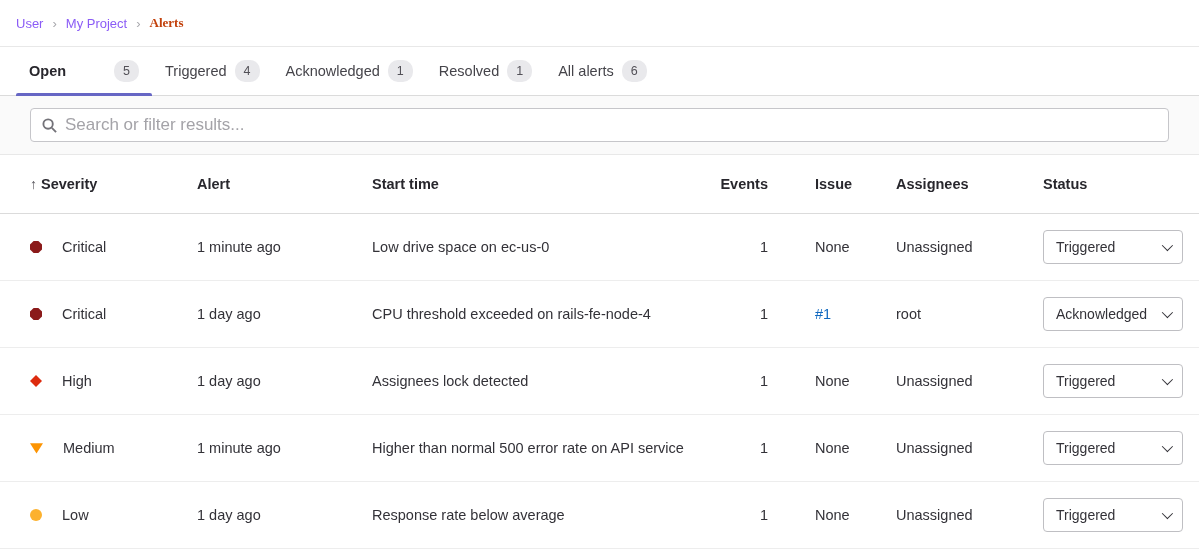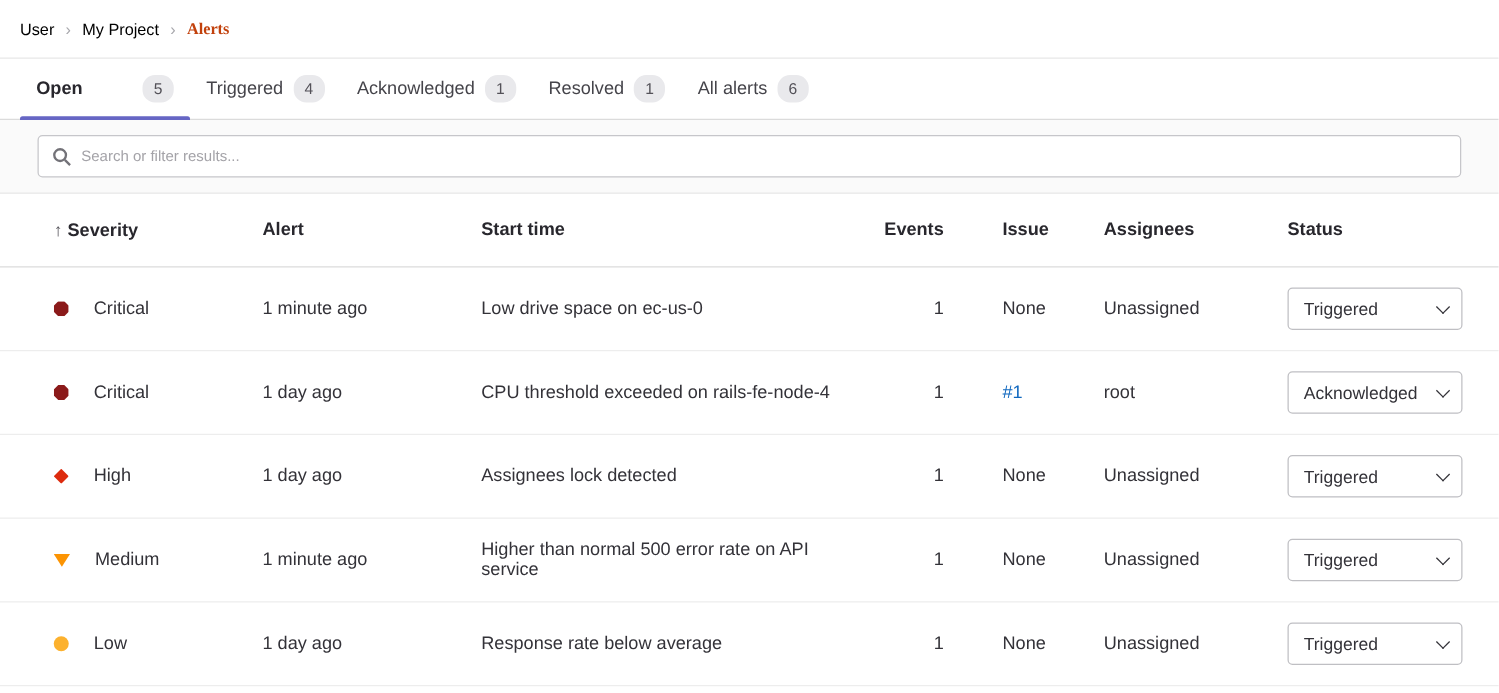--- a/index.html
+++ b/index.html
@@ -15,21 +15,21 @@
 
   
   .breadcrumb-bar {
     height: 47px;
     display: flex;
     align-items: center;
     padding: 0 16px;
     border-bottom: 1px solid #e8e8e8;
     font-size: 13px;
   }
-  .crumb { color: #000000; cursor: pointer; }
+  .crumb { color: #8b5cf6; cursor: pointer; }
   .crumb.current { color: #c2410c; font-weight: 700; cursor: default; font-family: Liberation Serif, serif; }
   .crumb-sep { color: #a8a8ad; margin: 0 9px; font-size: 13px; }
 
   
   .tabs {
     height: 49px;
     display: flex;
     align-items: stretch;
     padding: 0 16px;
     border-bottom: 1px solid #dbdbdb;
@@ -82,32 +82,32 @@
     align-items: center;
     padding: 0 11px;
     gap: 8px;
   }
   .search-box svg { flex: 0 0 auto; }
   .search-input {
     flex: 1;
     border: none;
     outline: none;
     font: inherit;
-    font-size: 12px;
+    font-size: 17px;
     color: #333238;
     background: transparent;
   }
   .search-input::placeholder { color: #a4a3a8; }
 
   
   .grid-row {
     display: grid;
     grid-template-columns: 167px 175px 1fr 62px 114px 146px 155px;
     align-items: center;
-    padding: 0 29px;
+    padding: 0 16px;
   }
   .thead {
     height: 59px;
     font-weight: 700;
     font-size: 14.5px;
     color: #28272d;
     border-bottom: 1px solid #dbdbdb;
   }
   .cell { padding-left: 14px; }
   .cell.events { text-align: right; padding-left: 0; padding-right: 0; }

